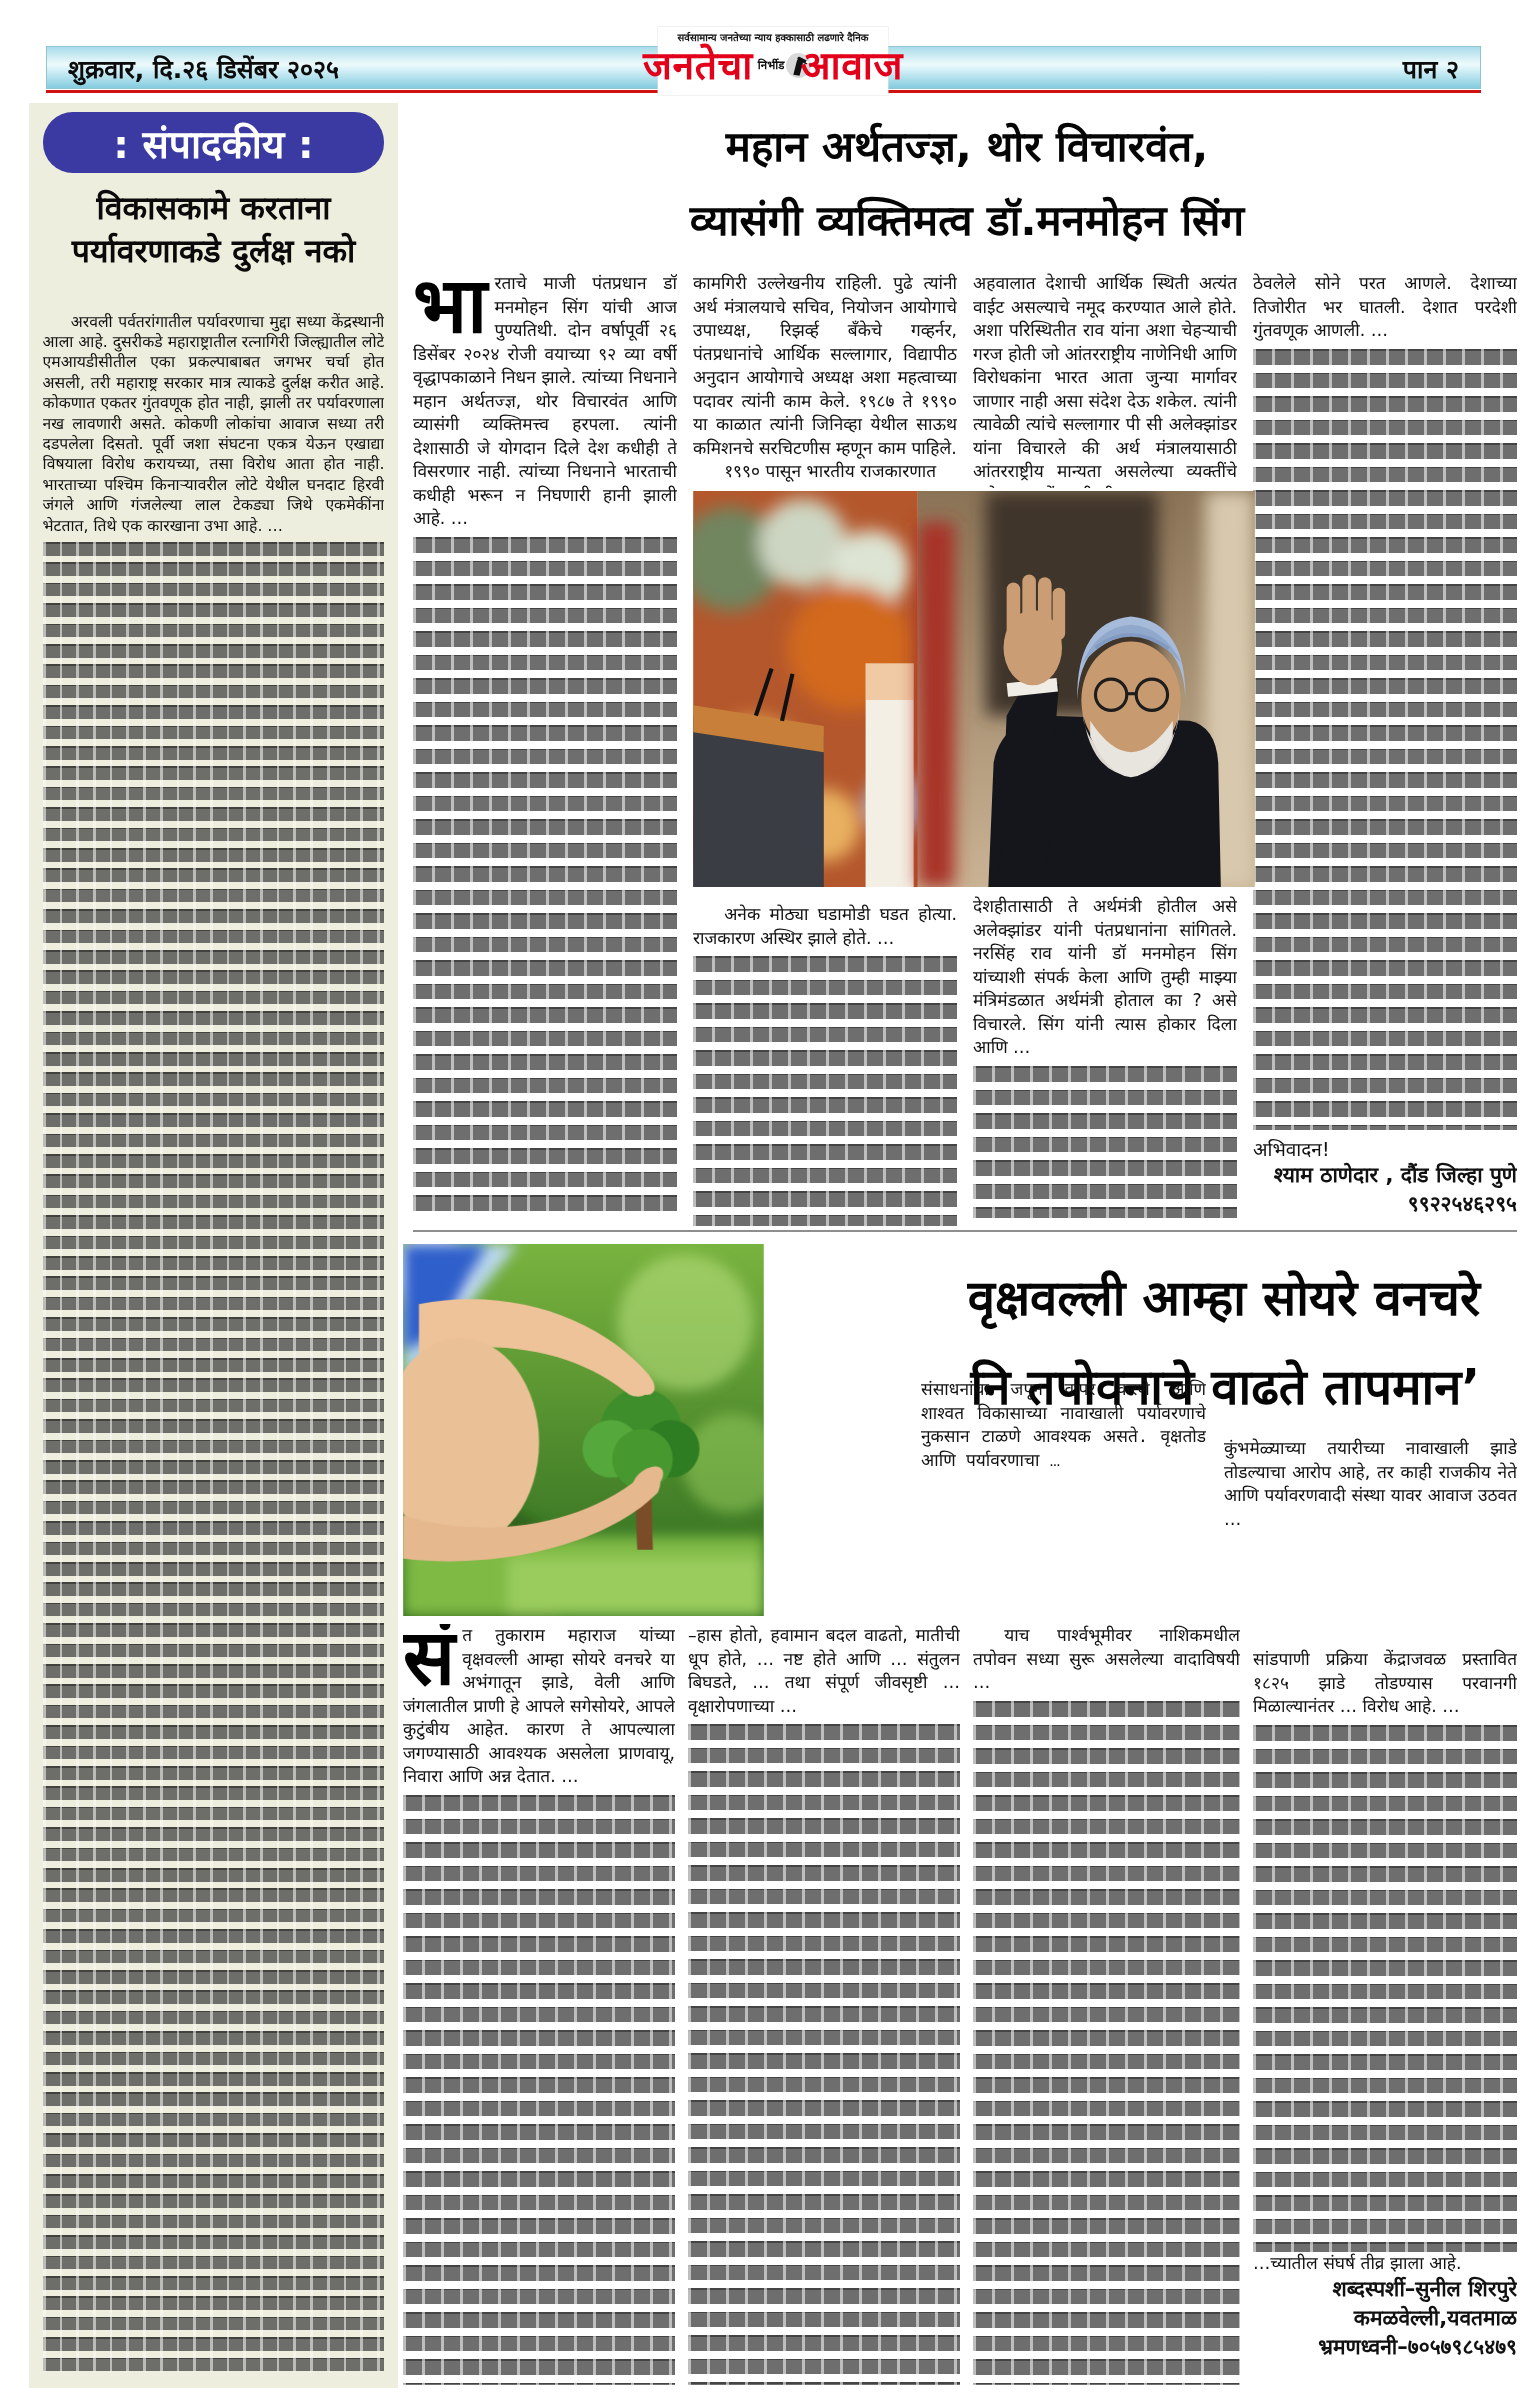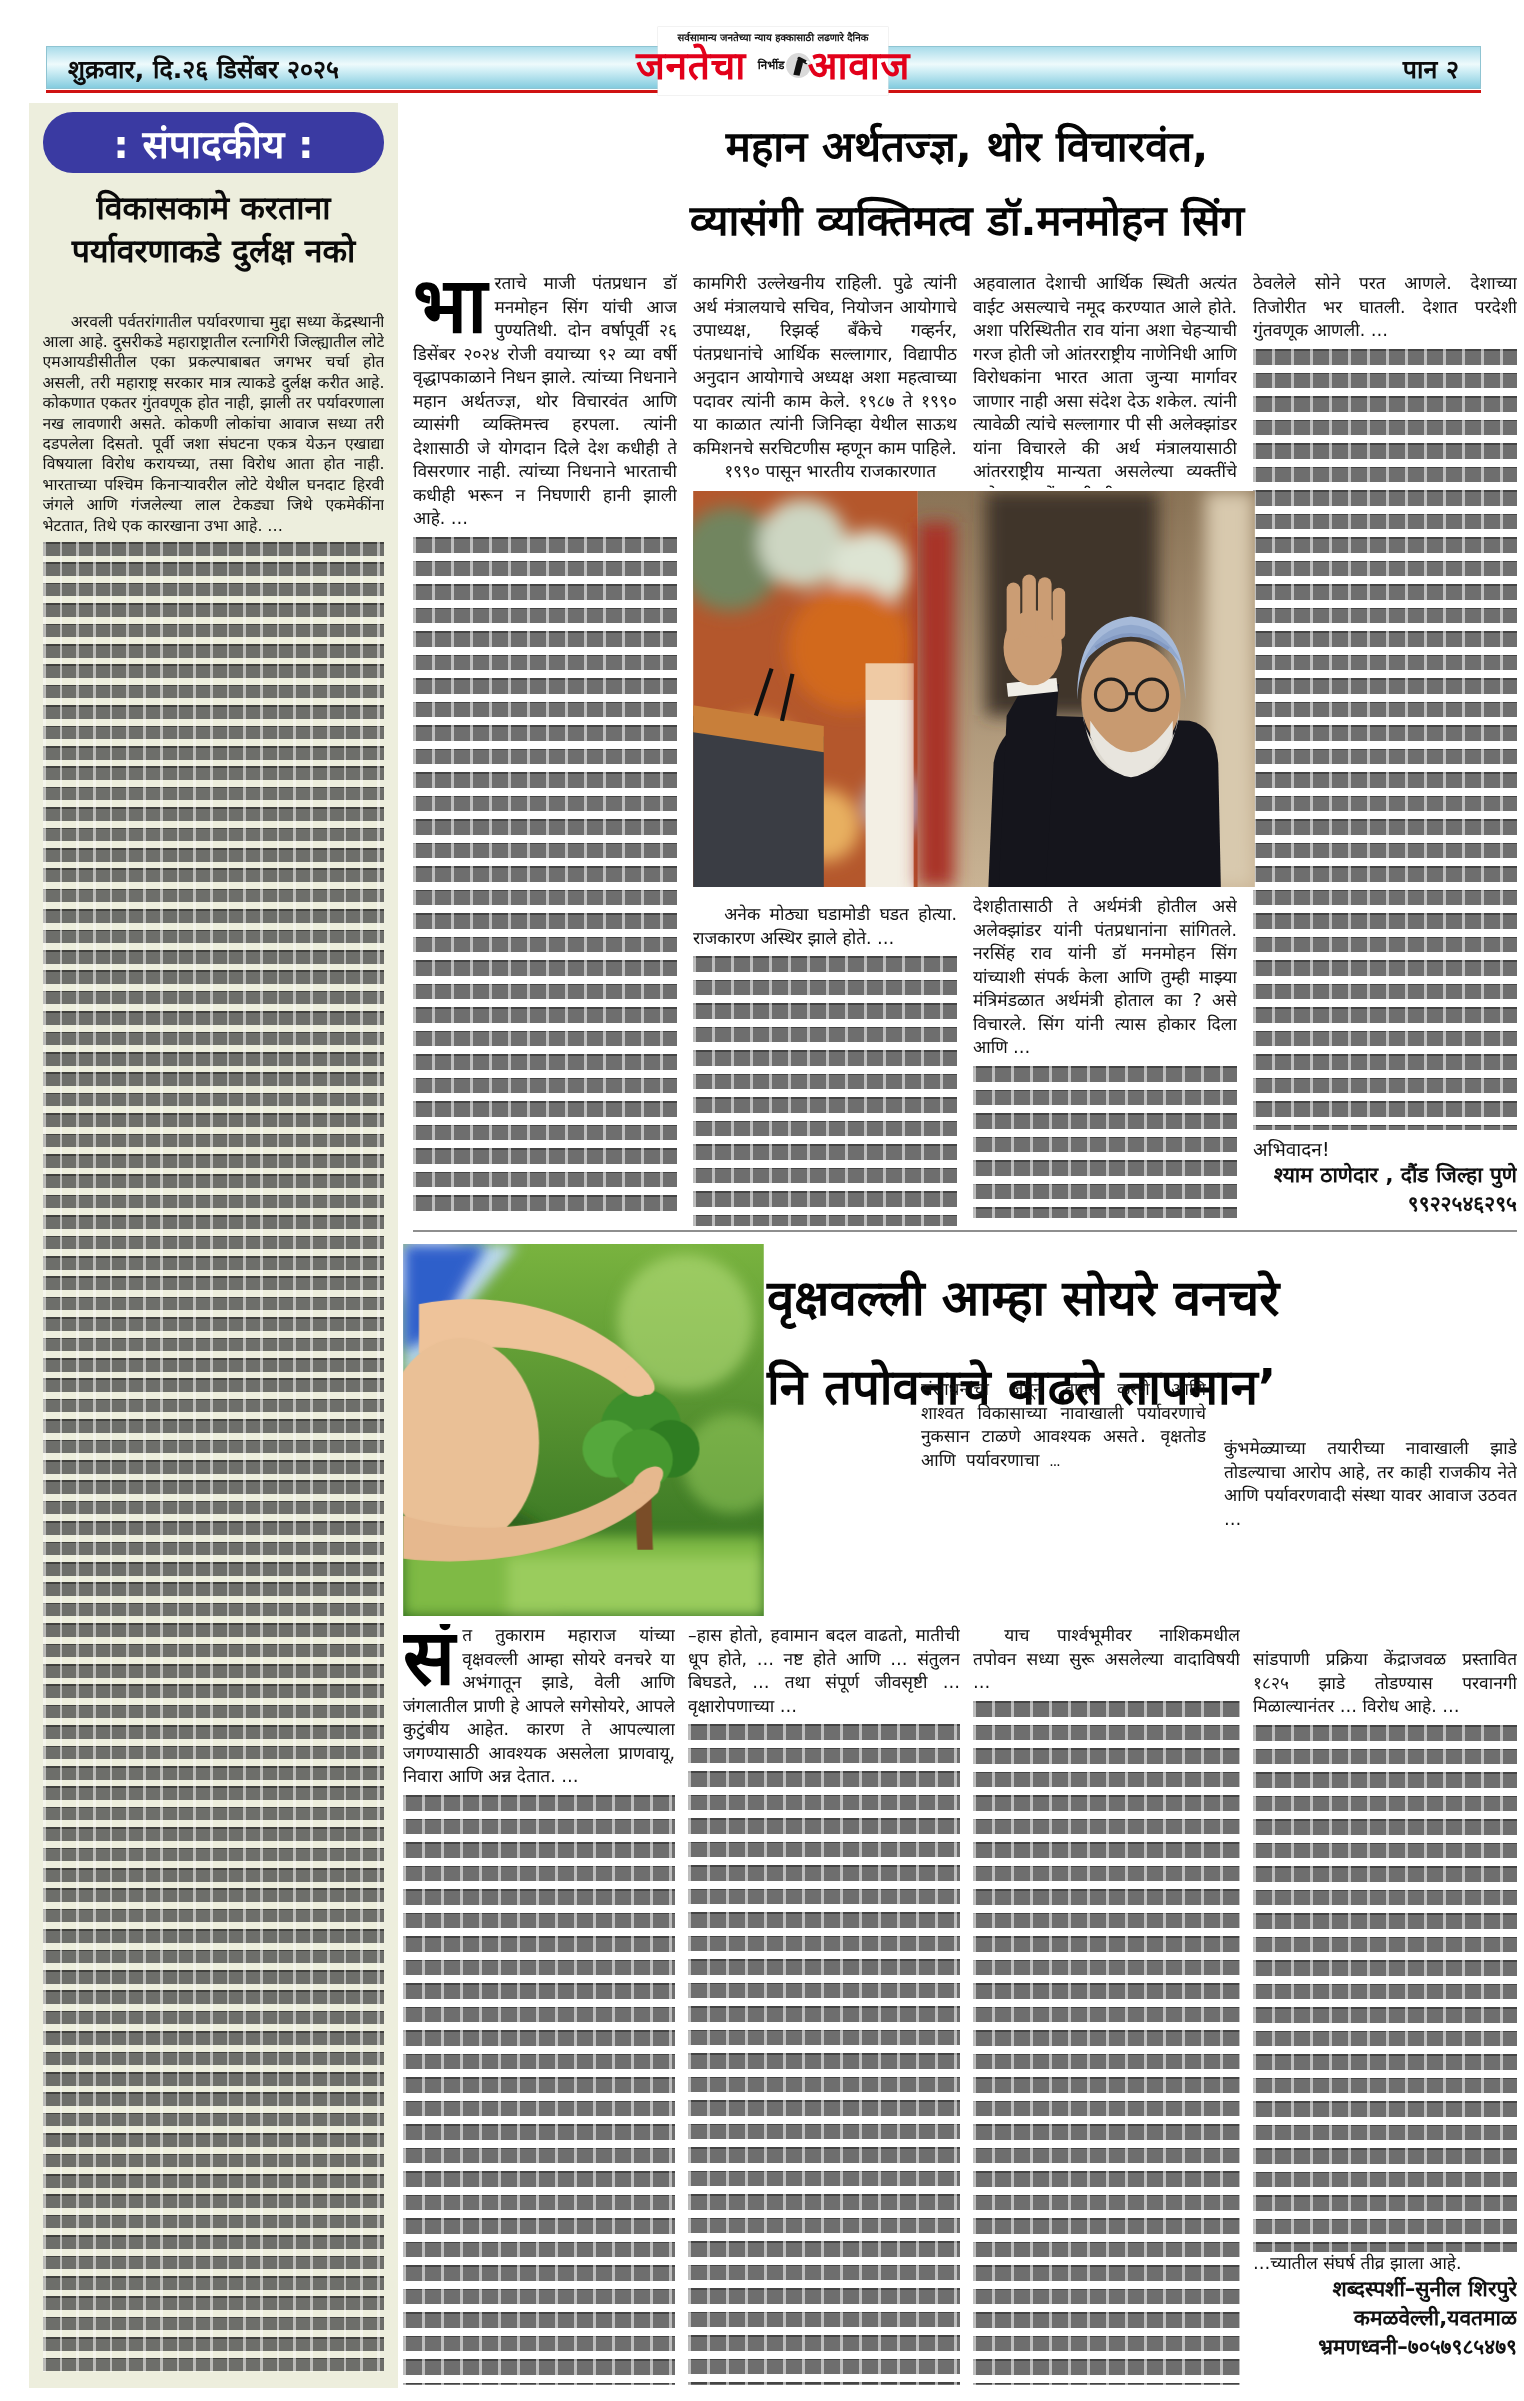--- a/index.html
+++ b/index.html
@@ -11,21 +11,21 @@
   .header-bar{left:46px;top:46px;width:1435px;height:43px;
     background:linear-gradient(to bottom,#a9dcea 0%,#eefafc 42%,#d6f1f7 55%,#84ccdf 100%);
     border:0.5px solid #8fc4d2;display:flex;align-items:center;justify-content:space-between;
     padding:0 21px;box-sizing:border-box;}
   .hdr-date,.hdr-page{font-weight:bold;font-size:25px;color:#0c0c0c;}
   .red-rule{left:46px;top:90px;width:1435px;height:3.1px;background:#cf1111;}
   .logo-box{left:658px;top:27px;width:230px;height:68px;background:#ffffff;
     display:flex;flex-direction:column;align-items:center;justify-content:flex-start;z-index:5;
     box-shadow:0 0 0 0.5px #e5e5e5;}
   .logo-tagline{font-size:10px;font-weight:bold;color:#161616;margin-top:3.1px;white-space:nowrap;}
-  .logo-row{display:flex;align-items:center;gap:12px;margin-top:1px;}
+  .logo-row{display:flex;align-items:center;gap:5px;margin-top:1px;}
   .logo-word{color:#e2001a;font-weight:bold;font-size:39px;line-height:41px;letter-spacing:0.5px;}
   .logo-mid{display:flex;flex-direction:row;align-items:center;width:38px;}
   .logo-badge{font-size:11.5px;font-weight:bold;color:#111;line-height:11.5px;}
 
   
   .editorial{left:29px;top:103px;width:369px;height:2285px;background:#edeedd;
     display:flex;flex-direction:column;box-sizing:border-box;padding:9.4px 13.6px 15.7px;}
   .ed-header{height:61px;background:#3a3aa2;color:#fff;display:flex;align-items:center;
     justify-content:center;font-size:39px;font-weight:bold;flex:0 0 auto;border-radius:30px;}
   .ed-title{margin-top:13.6px;font-size:32px;line-height:43px;font-weight:bold;text-align:center;
@@ -46,21 +46,21 @@
   .dropcap{float:left;font-size:77px;line-height:62px;font-weight:bold;padding:3.1px 7.3px 0 0;color:#000;}
 
   
   .a1-headline{left:418px;top:110px;width:1098px;text-align:center;font-weight:bold;
     color:#050505;font-size:42px;line-height:74px;white-space:nowrap;}
   .sep-line{left:413px;top:1230px;width:1104px;height:2.1px;background:#8e8e8e;}
   .signoff{font-size:19px;margin-top:7.3px;}
   .byline{font-weight:bold;font-size:21px;text-align:right;line-height:29px;}
 
   
-  .a2-headline{left:767px;top:1254px;width:743px;text-align:left;font-weight:bold;
+  .a2-headline{left:737px;top:1254px;width:743px;text-align:right;font-weight:bold;
     color:#050505;font-size:49px;line-height:89px;white-space:nowrap;}
   .photo-frame{overflow:hidden;}
   svg{display:block;}
 </style>
 </head>
 <body>
 
 <div class="page">
 
   <div class="abs header-bar">

